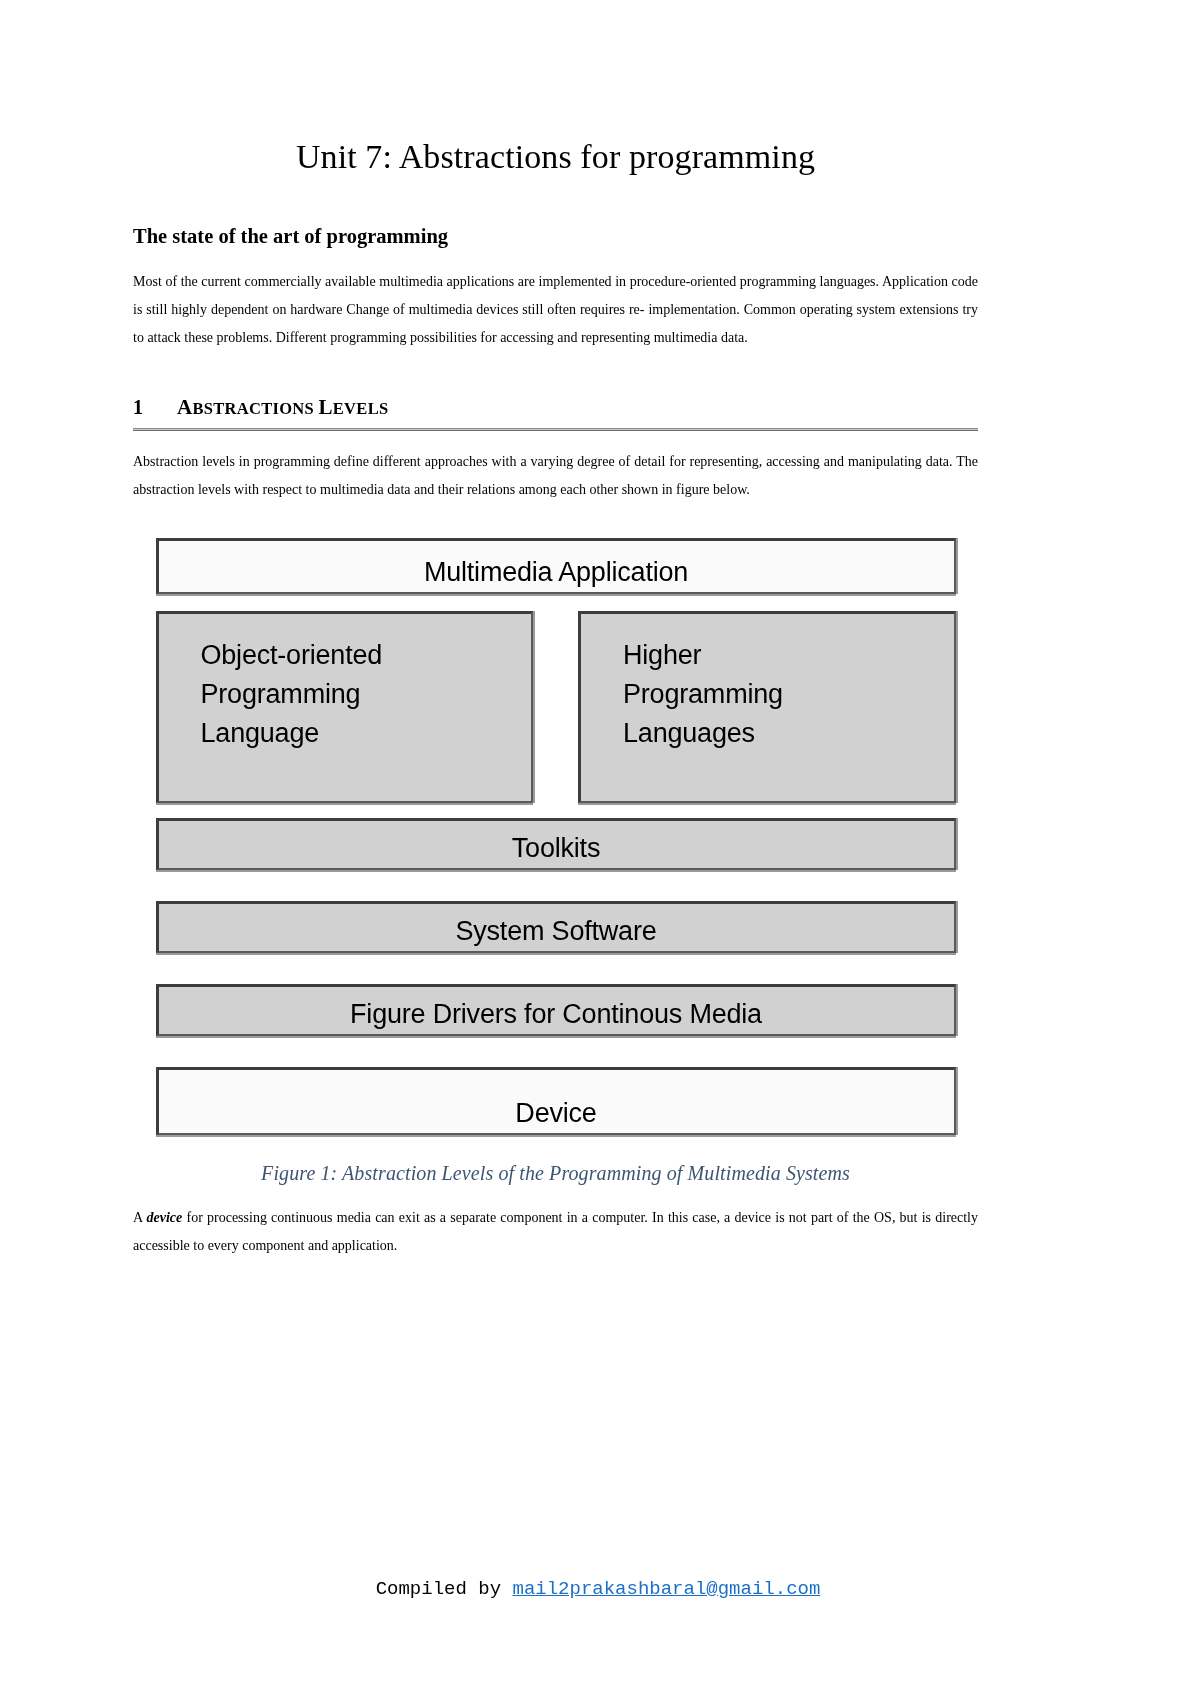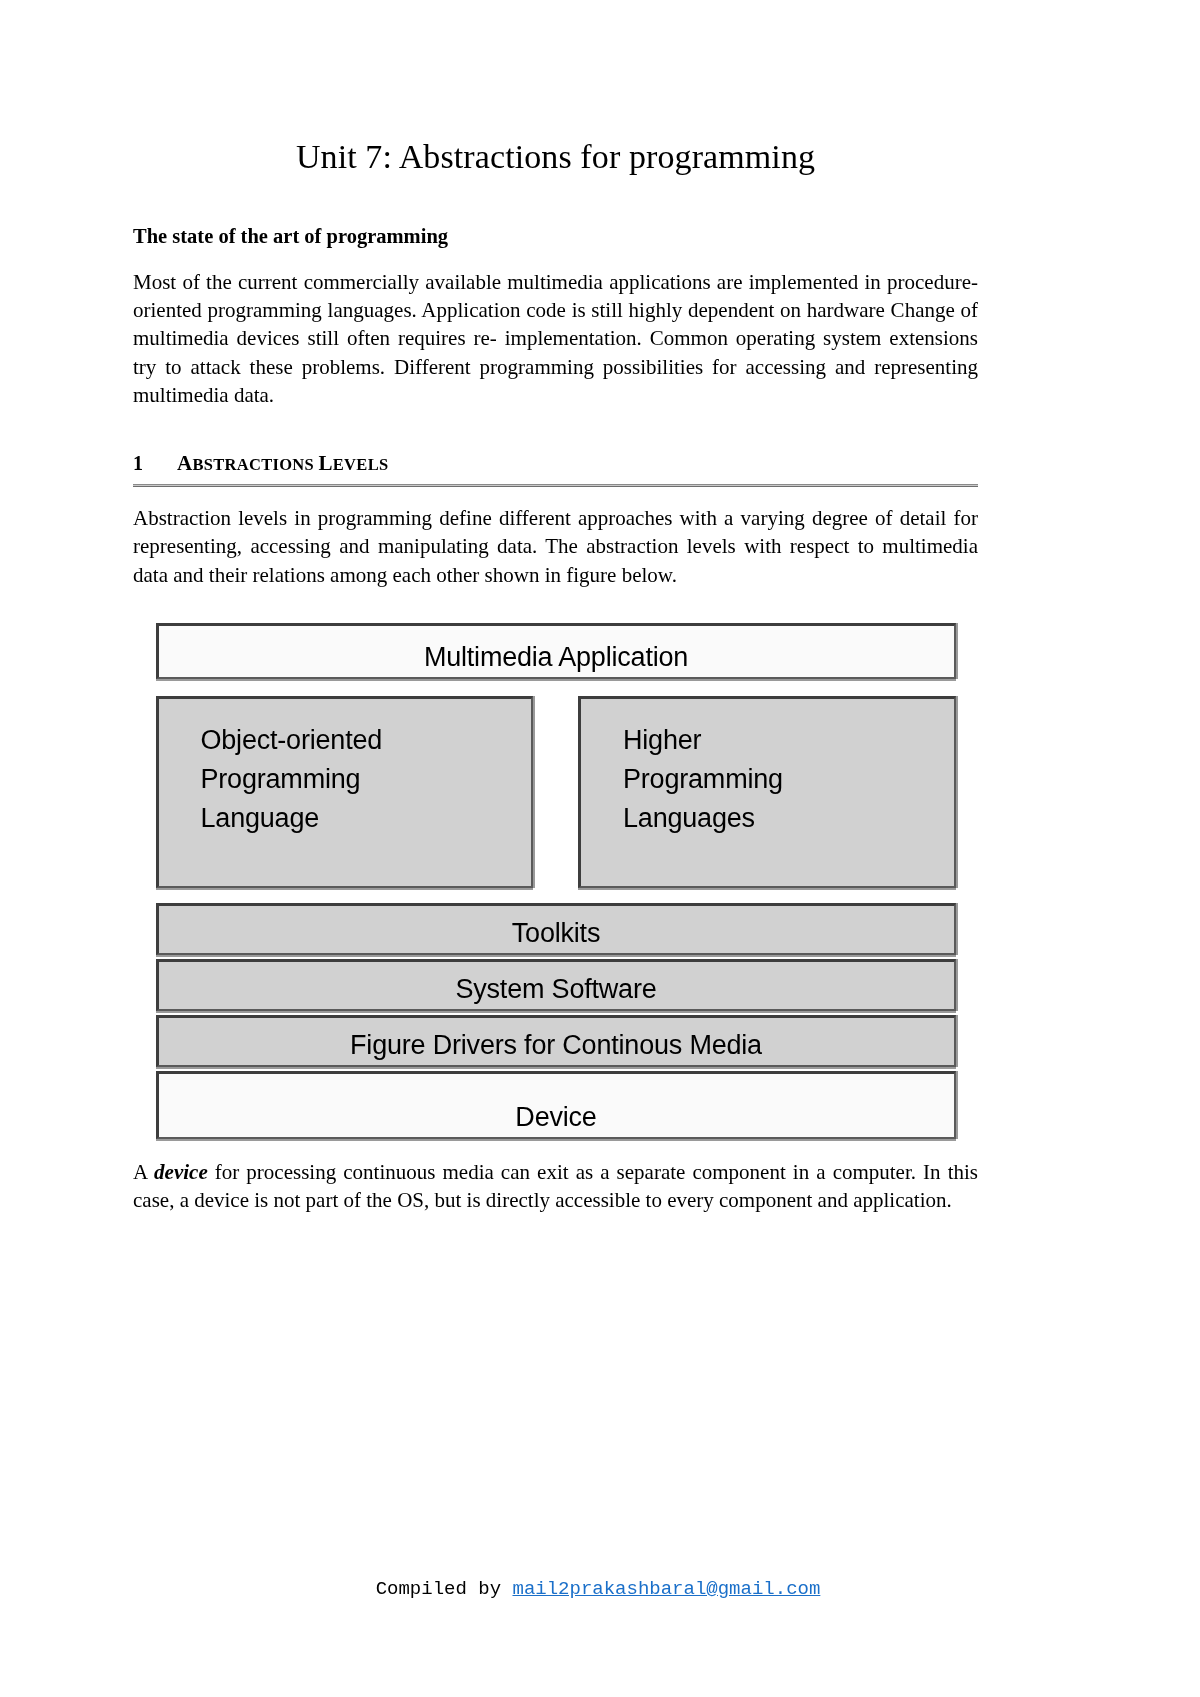--- a/index.html
+++ b/index.html
@@ -44,21 +44,21 @@
   .bold-heading {
     font-size: 20.5px;
     font-weight: bold;
     margin: 0;
     padding-top: 48px;
     line-height: 1.2;
   }
 
   
   p.body {
-    font-size: 21px;
+    font-size: 14px;
     line-height: 28.3px;
     text-align: justify;
     text-justify: inter-word;
     margin: 0;
     padding-top: 19px;
   }
   p.body.tight { padding-top: 17px; }
 
   
   .section-head {
@@ -114,21 +114,21 @@
   .box-label {
     font-size: 27px;
     line-height: 1.45;
     letter-spacing: -0.2px;
   }
 
   .row-app   { height: 56px; margin-bottom: 17px; }
   .row-split { display: flex; gap: 45px; margin-bottom: 15px; }
   .col-box   { width: 417px; height: 192px; justify-content: flex-start; align-items: flex-start; padding: 22px 0 0 42px; }
   .col-box .box-label { text-align: left; }
-  .row-bar   { height: 52px; margin-bottom: 4px; }
+  .row-bar   { height: 52px; margin-bottom: 31px; }
   .row-device{ height: 68px; }
 
   .fig-caption {
     font-size: 20px;
     font-style: italic;
     color: #3c5572;
     text-align: center;
     padding-top: 27px;
     letter-spacing: 0.1px;
   }
@@ -198,20 +198,21 @@
         <div class="box row-bar">
           <span class="box-label">Figure Drivers for Continous Media</span>
         </div>
 
         <div class="box light row-device">
           <span class="box-label">Device</span>
         </div>
 
       </div>
 
+      <div class="fig-caption">Figure 1: Abstraction Levels of the Programming of Multimedia Systems</div>
     </div>
 
     <p class="body"><span>A </span><span class="bi">device</span><span> for processing continuous media can exit as a separate component in a computer. In this case, a device is not part of the OS, but is directly accessible to every component and application.</span></p>
 
   </div>
 
   <div class="footer">
     <span>Compiled by </span><a href="#">mail2prakashbaral@gmail.com</a>
   </div>
 </div>

